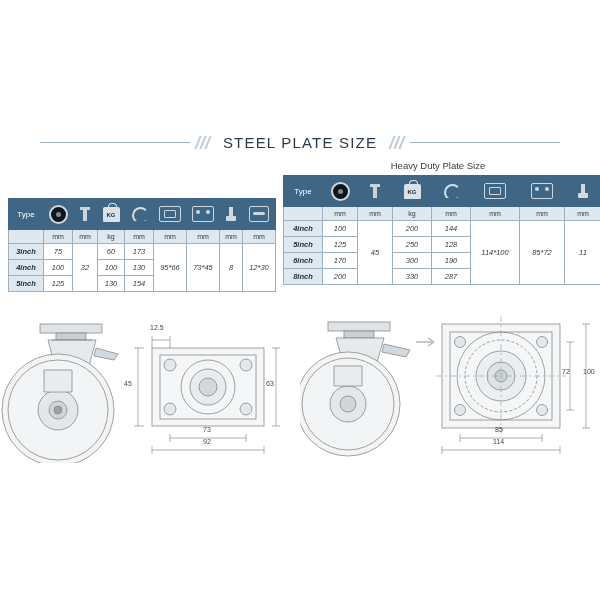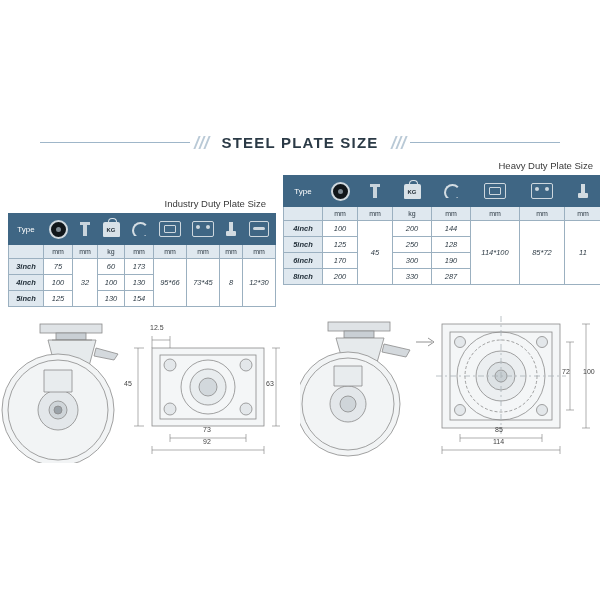--- a/index.html
+++ b/index.html
@@ -23,21 +23,20 @@
   
   .title-band {
     position: absolute;
     top: 128px;
     left: 0;
     width: 600px;
     height: 28px;
     display: flex;
     align-items: center;
     justify-content: center;
-    font-weight: bold;
   }
   .title-rule {
     position: absolute;
     top: 142px;
     height: 1px;
     background: #9fb6c9;
   }
   .title-rule.left { left: 40px; width: 150px; }
   .title-rule.right { right: 40px; width: 150px; }
   .title-text {
@@ -62,21 +61,21 @@
     width: 2px;
     height: 13px;
     background: #6f8ba3;
     transform: skewX(-22deg);
   }
   .slashes.dim i { background: #b9c9d6; }
 
   
   .tbl-wrap { position: absolute; }
   .tbl-caption {
-    text-align: right;
+    text-align: center;
     font-size: 9.5px;
     color: #3a3a3a;
     margin-bottom: 4px;
   }
   table.spec {
     border-collapse: collapse;
     table-layout: fixed;
   }
   table.spec td, table.spec th {
     border: 1px solid #9bb0c0;
@@ -218,21 +217,20 @@
       </span>
     <span class="title-text">STEEL PLATE SIZE</span>
     <span class="slashes dim">
         <i></i>
         <i></i>
         <i></i>
       </span>
   </div>
 
   <div class="tbl-wrap" style="left:8px; top:198px; width:258px;">
-    <div class="tbl-caption">Industry Duty Plate Size</div>
     <table class="spec" style="width:258px;">
       <tbody>
           <tr class="icon-row">
         <td class="type-cell" style="width:34px;">Type</td>
         <td style="width:28px;"><span class="ico ico-wheel"></span></td>
         <td style="width:24px;"><span class="ico ico-caliper"></span></td>
         <td style="width:26px;"><span class="ico ico-kg">KG</span></td>
         <td style="width:28px;"><span class="ico ico-swivel"></span></td>
         <td style="width:32px;"><span class="ico ico-plate"></span></td>
         <td style="width:32px;"><span class="ico ico-holes"></span></td>

